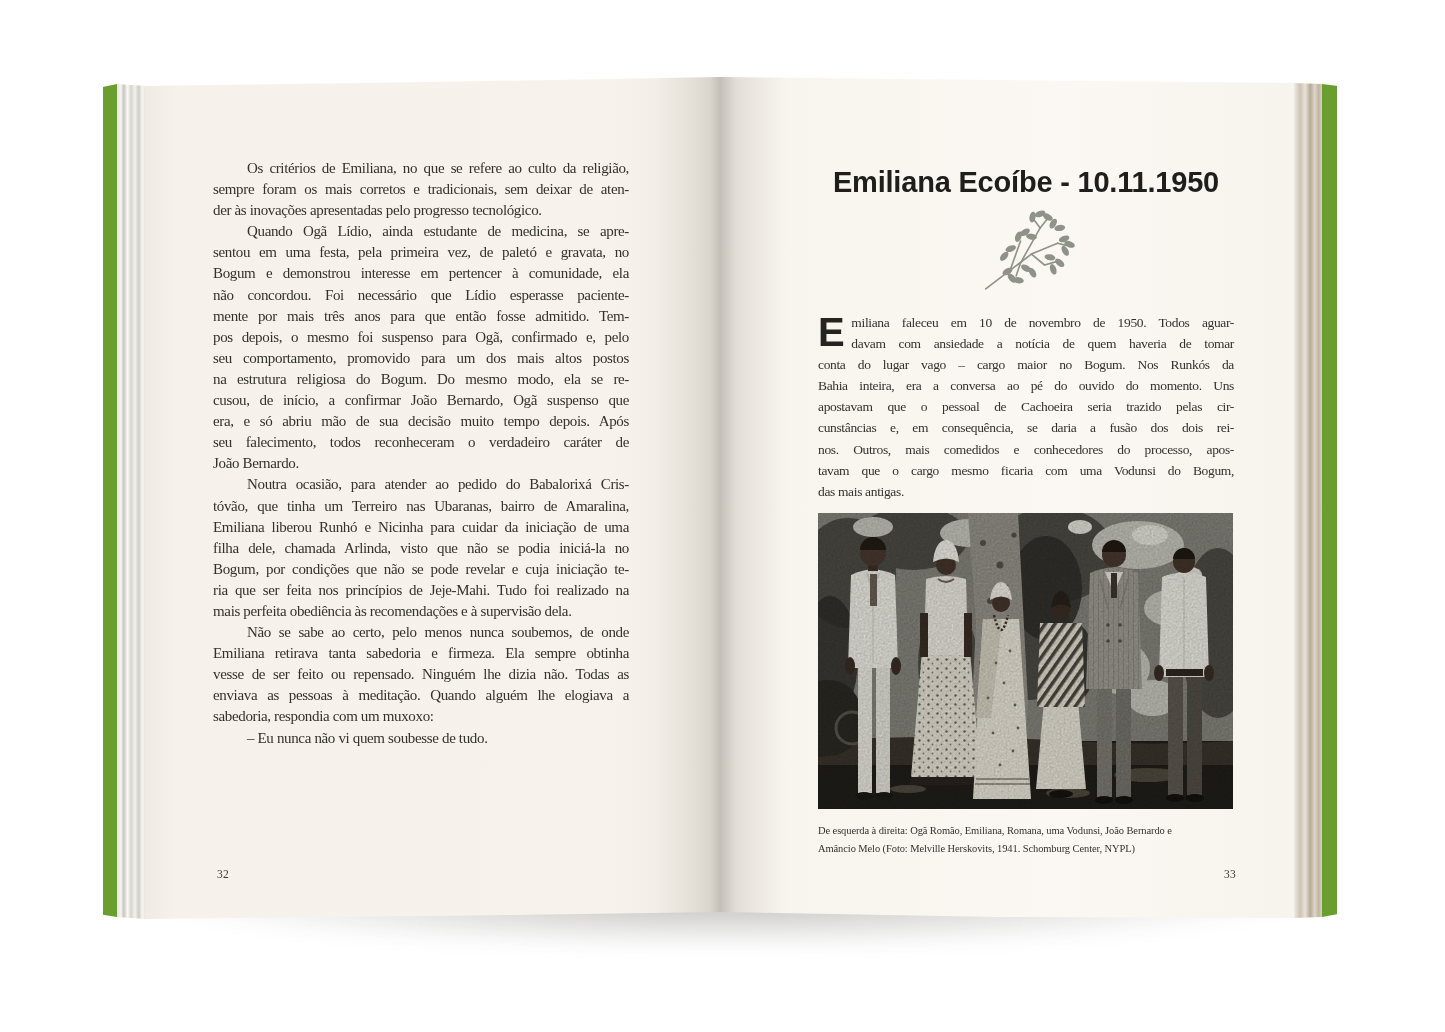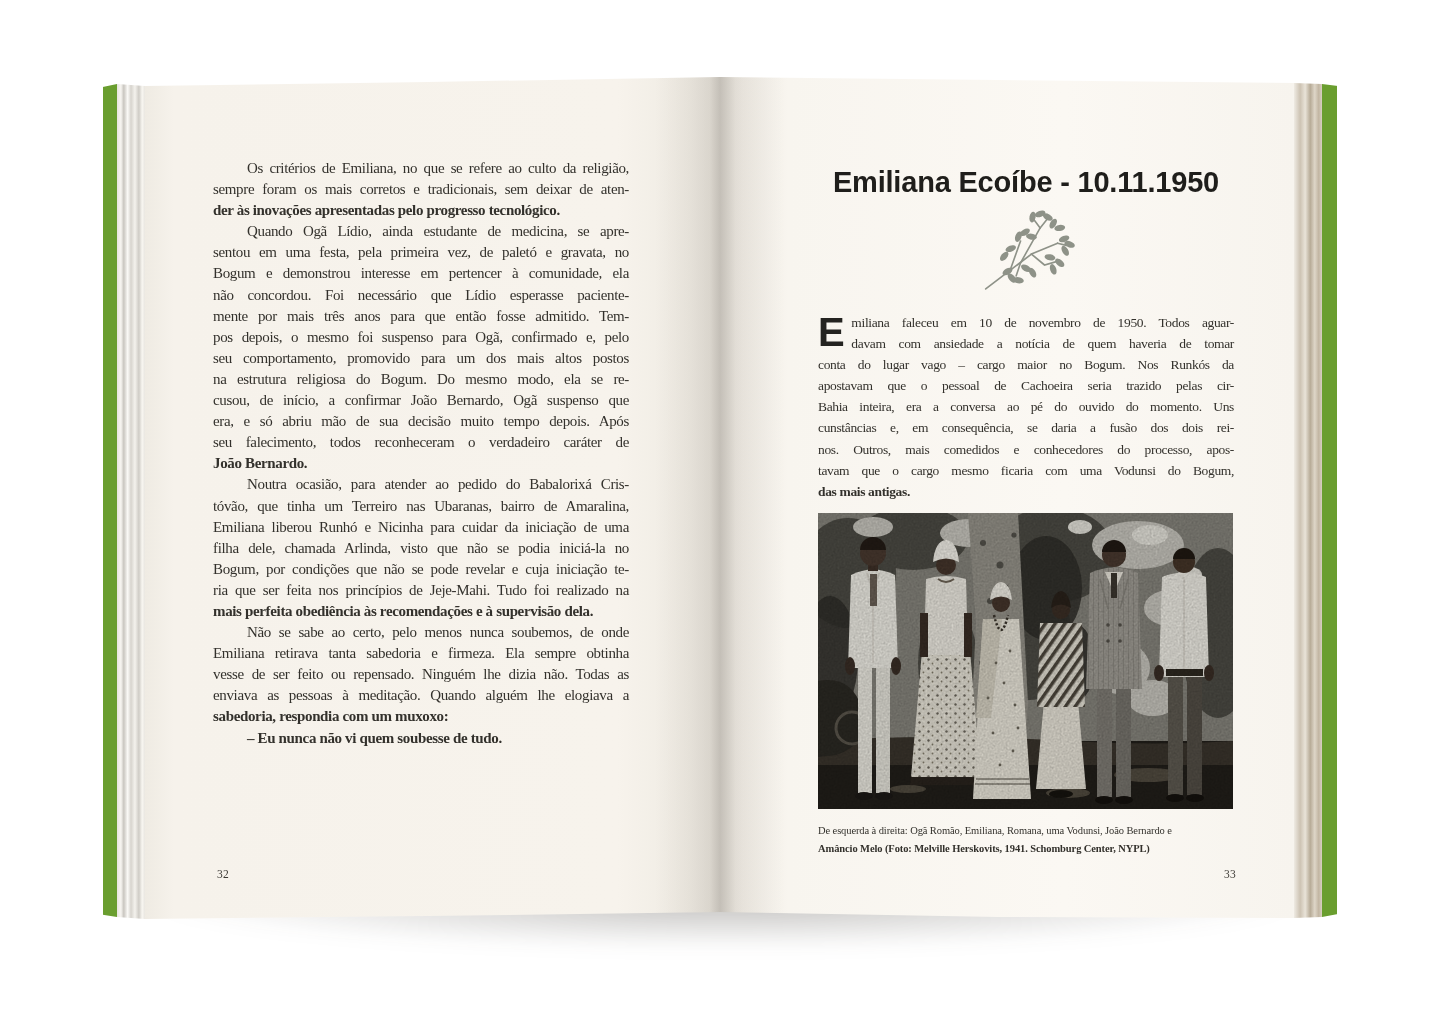--- a/index.html
+++ b/index.html
@@ -37,21 +37,21 @@
     background:linear-gradient(90deg,#e6e2da 0%,#f1ede6 4%,#f8f5ef 12%,#fbf8f3 60%,#f7f4ee 100%);
   }
   .gutter{
     position:absolute;left:557px;top:0;width:130px;height:848px;pointer-events:none;
     background:linear-gradient(90deg,rgba(85,75,65,0) 0%,rgba(85,75,65,.10) 42%,rgba(60,52,45,.20) 50%,rgba(85,75,65,.08) 62%,rgba(85,75,65,0) 100%);
   }
 
   .lp-text{position:absolute;left:115px;top:84px;width:416px;color:#33312c;
     font-size:15px;line-height:21.1px;letter-spacing:-0.35px;}
   .tline{text-align:justify;text-align-last:justify;}
-  .tline.last{text-align-last:left;font-weight:bold;}
+  .tline.last{text-align-last:left;}
   .para .tline:first-child{text-indent:34px;}
 
   .rp-heading{
     position:absolute;left:720px;top:92px;width:416px;text-align:center;
     font-family:"Liberation Sans",sans-serif;font-weight:bold;font-size:29px;
     letter-spacing:-0.2px;color:#1f1e1b;
   }
   .rp-ornament{position:absolute;left:720px;top:136px;width:416px;height:88px;
     display:flex;justify-content:center;align-items:flex-start;}
   .rp-body{position:absolute;left:720px;top:238px;width:416px;color:#33312c;
@@ -165,22 +165,22 @@
         <ellipse cx="51" cy="57" rx="5" ry="2.8" transform="rotate(60 51 57)"></ellipse>
       </g>
     </svg>
   </div>
 
   <div class="rp-body">
     <span class="dropcap">E</span>
   <div class="tline">miliana faleceu em 10 de novembro de 1950. Todos aguar-</div>
       <div class="tline">davam com ansiedade a notícia de quem haveria de tomar</div>
       <div class="tline">conta do lugar vago – cargo maior no Bogum. Nos Runkós da</div>
+      <div class="tline">Bahia inteira, era a conversa ao pé do ouvido do momento. Uns</div>
       <div class="tline">apostavam que o pessoal de Cachoeira seria trazido pelas cir-</div>
-      <div class="tline">Bahia inteira, era a conversa ao pé do ouvido do momento. Uns</div>
       <div class="tline">cunstâncias e, em consequência, se daria a fusão dos dois rei-</div>
       <div class="tline">nos. Outros, mais comedidos e conhecedores do processo, apos-</div>
       <div class="tline">tavam que o cargo mesmo ficaria com uma Vodunsi do Bogum,</div>
       <div class="tline last">das mais antigas.</div>
     </div>
 
   <div class="rp-photo">
     <svg width="415" height="296" viewBox="0 0 415 296" aria-hidden="true">
       <defs>
         <pattern id="dots" width="9" height="9" patternUnits="userSpaceOnUse">

